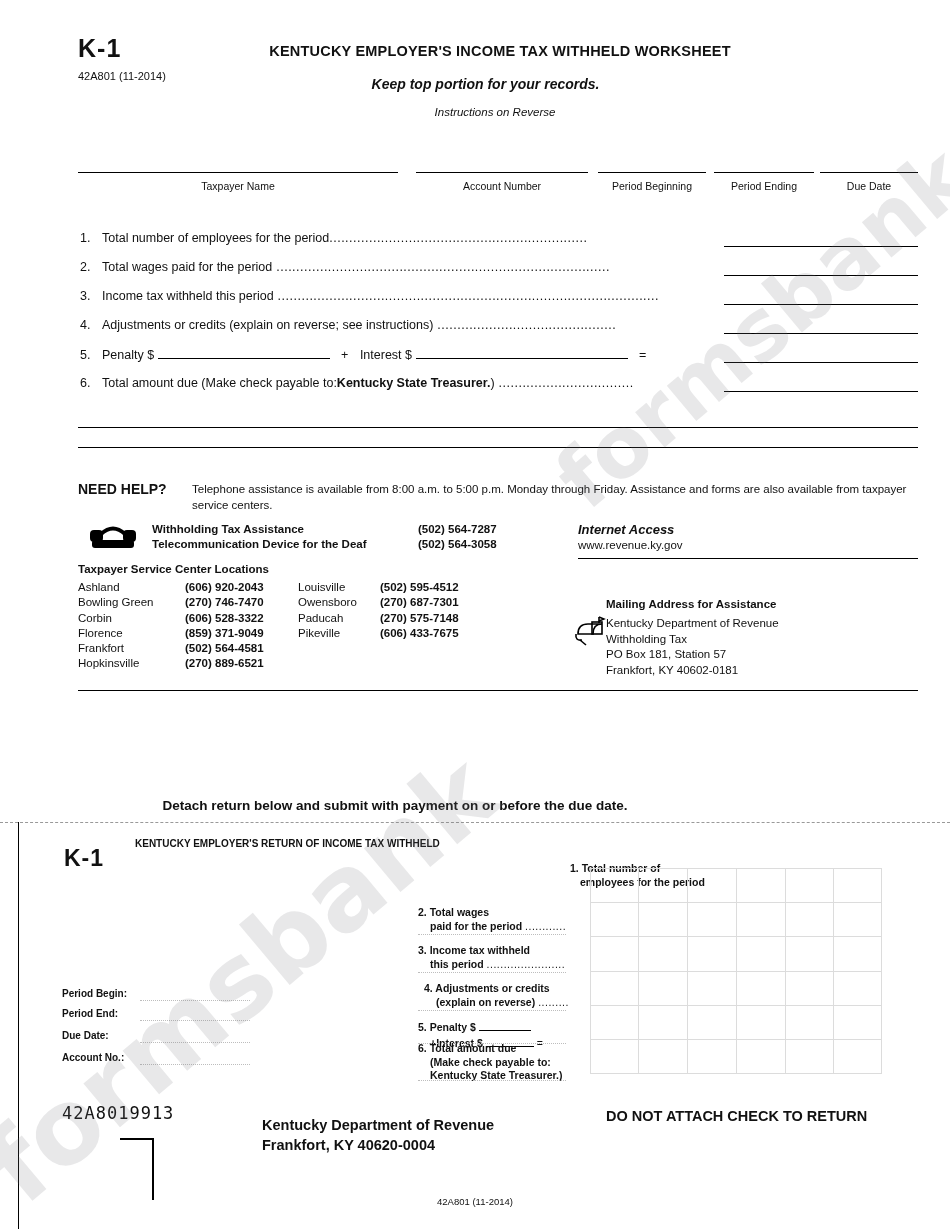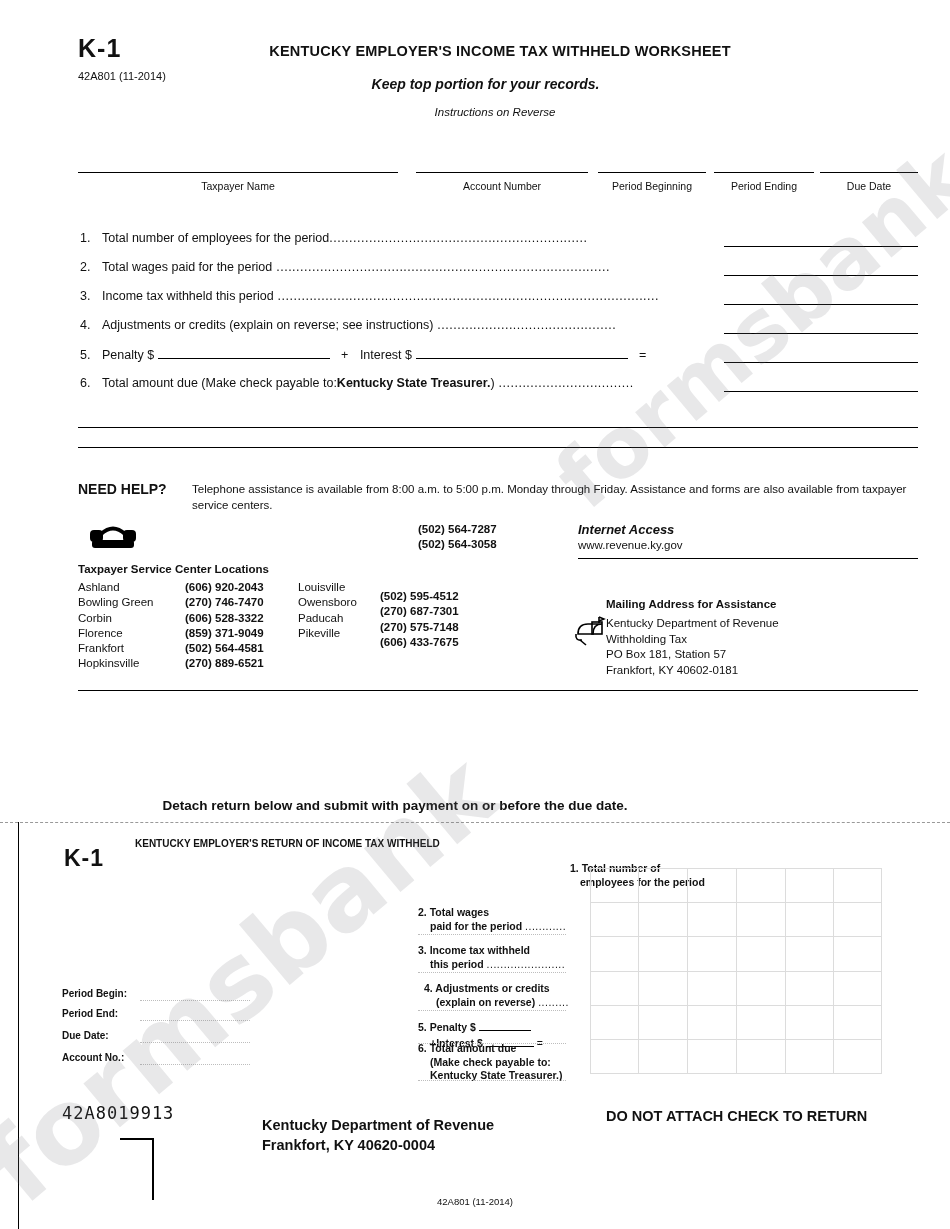--- a/index.html
+++ b/index.html
@@ -190,21 +190,21 @@
     font-weight: bold;
   }
   .tsc-col {
     position: absolute;
     font-size: 11.5px;
     line-height: 1.33;
   }
   .tsc-c1 { left: 78px;  top: 580px; }
   .tsc-c2 { left: 185px; top: 580px; font-weight: bold; }
   .tsc-c3 { left: 298px; top: 580px; }
-  .tsc-c4 { left: 380px; top: 580px; font-weight: bold; margin-top: 9px; }
+  .tsc-c4 { left: 380px; top: 580px; font-weight: bold; }
   .mail-h {
     position: absolute;
     left: 606px; top: 598px;
     font-size: 11.5px;
     font-weight: bold;
   }
   .mail-b {
     position: absolute;
     left: 606px; top: 616px;
     font-size: 11.5px;
@@ -395,20 +395,24 @@
   <div class="needhelp">NEED HELP?</div>
   <div class="help-text">Telephone assistance is available from 8:00 a.m. to 5:00 p.m. Monday through Friday. Assistance and forms are also available from taxpayer service centers.</div>
 
   <svg class="phone-icon" viewBox="0 0 50 30">
     <rect x="4" y="19" width="42" height="8" rx="3" fill="#000"></rect>
     <rect x="2" y="9" width="13" height="12" rx="4" fill="#000"></rect>
     <rect x="35" y="9" width="13" height="12" rx="4" fill="#000"></rect>
     <path d="M13 13 Q25 2 37 13" stroke="#000" stroke-width="4" fill="none"></path>
   </svg>
 
+  <div class="wt-block">
+    <div>Withholding Tax Assistance</div>
+    <div>Telecommunication Device for the Deaf</div>
+  </div>
   <div class="wt-nums">
     <div>(502) 564-7287</div>
     <div>(502) 564-3058</div>
   </div>
 
   <div class="internet-h">Internet Access</div>
   <div class="internet-u">www.revenue.ky.gov</div>
   <div class="thin-rule" style="left:578px; top:558px; width:340px;"></div>
 
   <div class="tsc-h">Taxpayer Service Center Locations</div>

